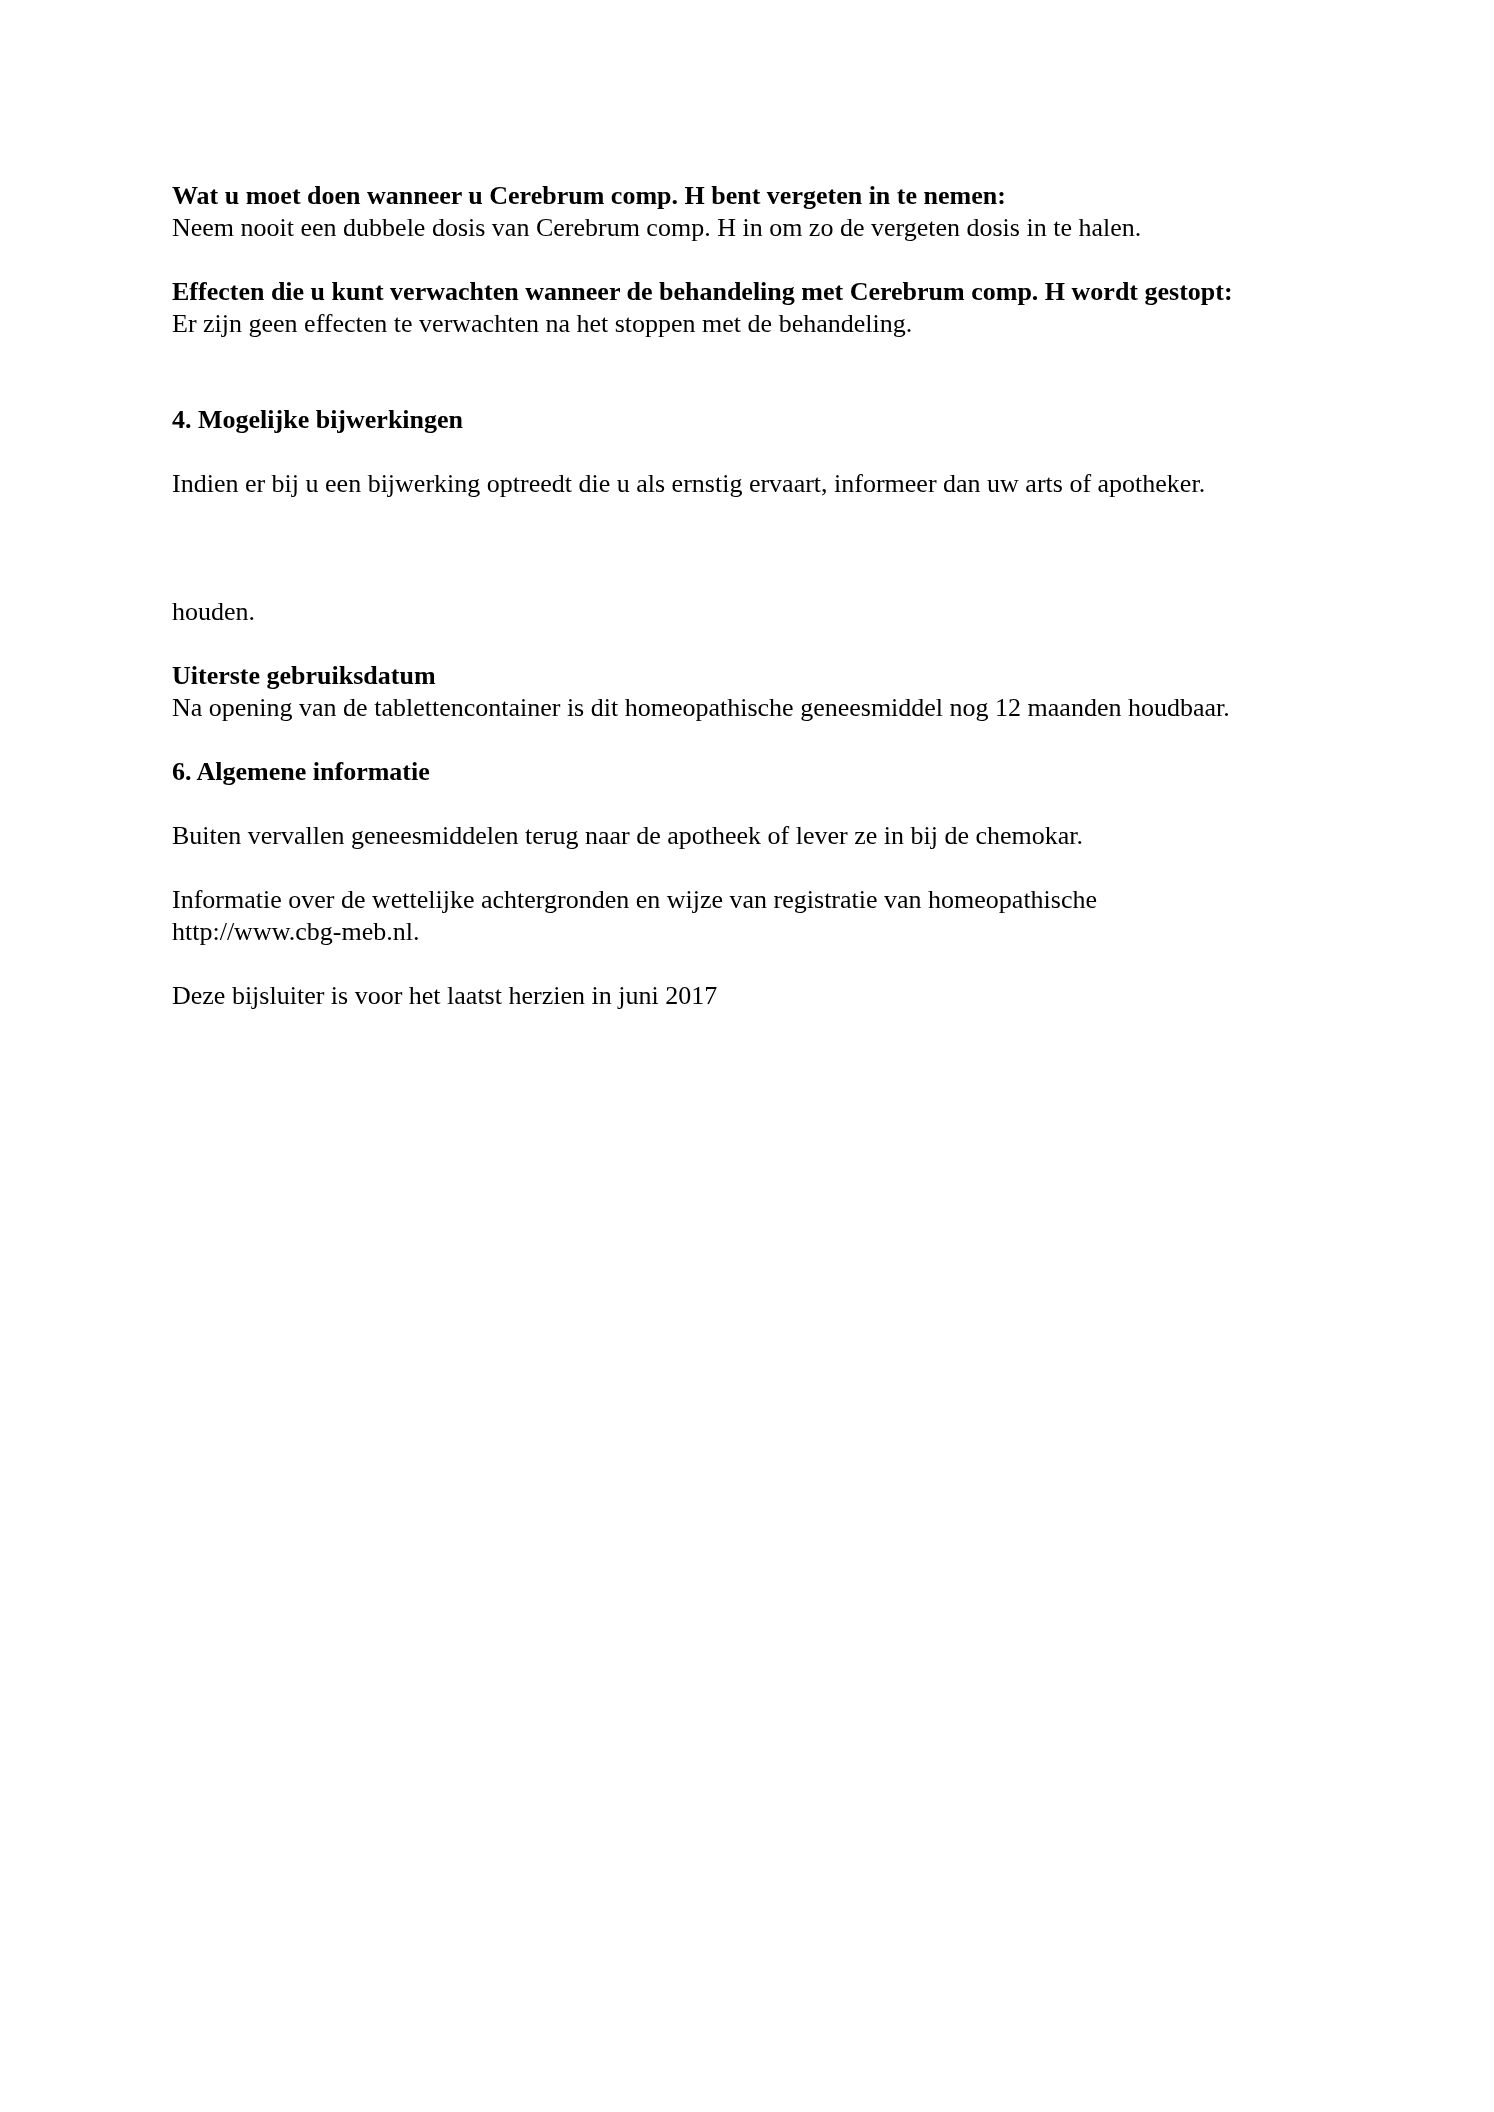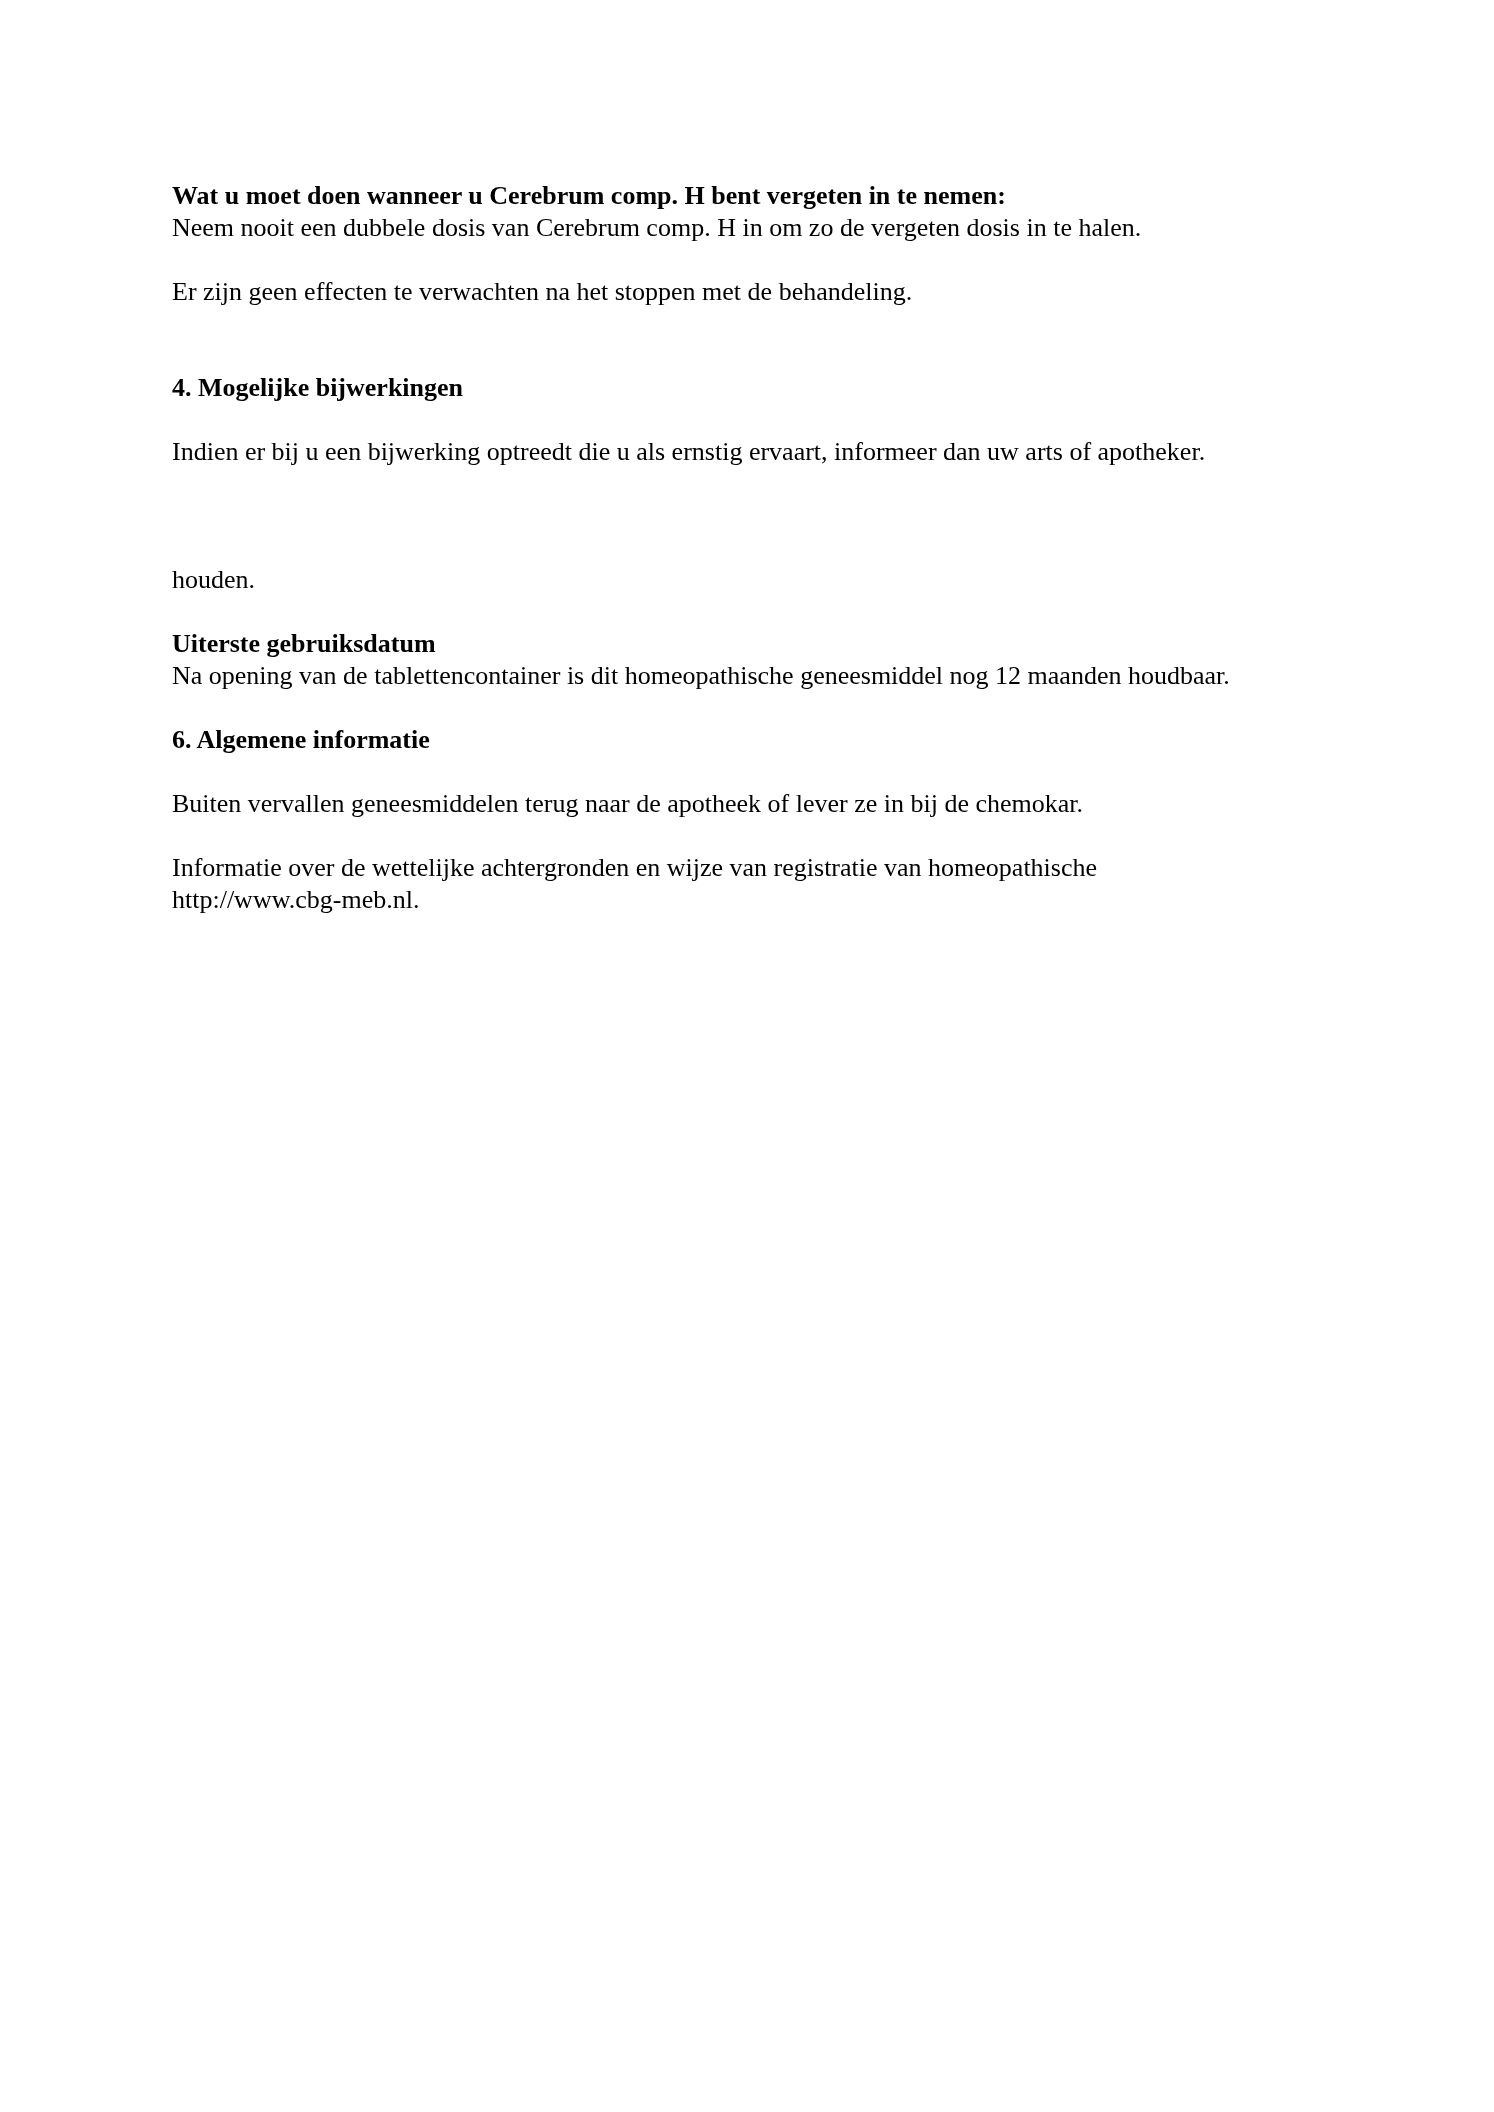--- a/index.html
+++ b/index.html
@@ -33,20 +33,21 @@
 </head>
 <body>
 
 <div class="page">
 
   <div class="line bold">Wat u moet doen wanneer u Cerebrum comp. H bent vergeten in te nemen:</div>
   <div class="line">Neem nooit een dubbele dosis van Cerebrum comp. H in om zo de vergeten dosis in te halen.</div>
 
   <div class="gap1"></div>
 
+  <div class="line bold">Effecten die u kunt verwachten wanneer de behandeling met Cerebrum comp. H wordt gestopt:</div>
   <div class="line">Er zijn geen effecten te verwachten na het stoppen met de behandeling.</div>
 
   <div class="gap2"></div>
 
   <div class="line bold">4. Mogelijke bijwerkingen</div>
 
   <div class="gap1"></div>
 
   <div class="line">Indien er bij u een bijwerking optreedt die u als ernstig ervaart, informeer dan uw arts of apotheker.</div>
 
@@ -70,14 +71,15 @@
 
   <div class="line">Buiten vervallen geneesmiddelen terug naar de apotheek of lever ze in bij de chemokar.</div>
 
   <div class="gap1"></div>
 
   <div class="line">Informatie over de wettelijke achtergronden en wijze van registratie van homeopathische</div>
   <div class="line">http://www.cbg-meb.nl.</div>
 
   <div class="gap1"></div>
 
+  <div class="line">Deze bijsluiter is voor het laatst herzien in juni 2017</div>
 
 </div>
 
 </body></html>

